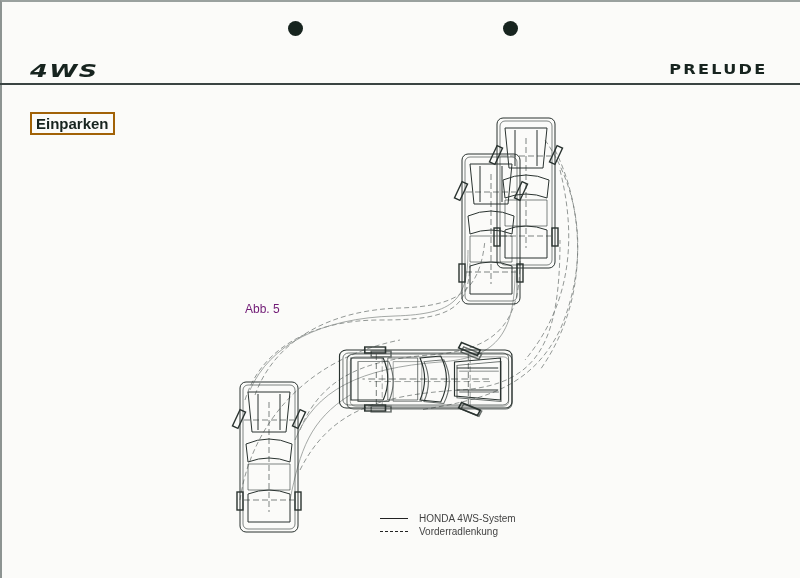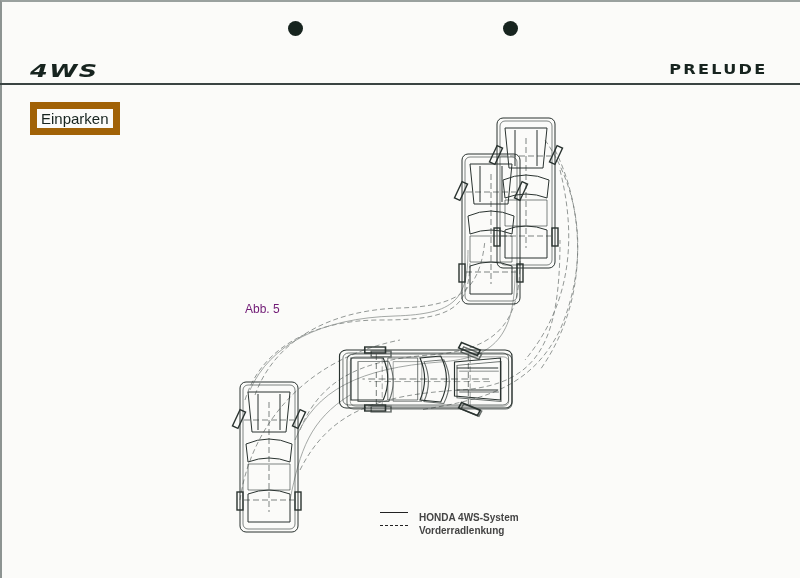--- a/index.html
+++ b/index.html
@@ -21,29 +21,29 @@
   .header-logo {
     position: absolute; top: 61px; font-weight: bold; font-style: italic;
     letter-spacing: 1px; color: #17241f;
   }
   .logo-4ws { left: 30px; font-size: 17px; transform: scaleX(1.5); transform-origin: left; font-family: "DejaVu Sans", sans-serif; }
   .logo-prelude { right: 32px; font-size: 14px; letter-spacing: 2px; font-family: "DejaVu Sans", sans-serif; font-style: normal; transform: scaleX(1.15); transform-origin: right; }
   .header-rule {
     position: absolute; left: 0; top: 83px; width: 800px; height: 2px; background: #3a4442;
   }
   .section-title {
-    position: absolute; left: 30px; top: 102px;
-    border: 7px solid #a16207; padding: 1px 4px;
-    font-size: 15px; font-weight: normal; color: #17241f;
+    position: absolute; left: 30px; top: 112px;
+    border: 2px solid #a16207; padding: 1px 4px;
+    font-size: 15px; font-weight: bold; color: #17241f;
   }
   .fig-label {
     position: absolute; left: 245px; top: 302px; font-size: 12px; color: #701a75;
   }
   .legend { position: absolute; left: 380px; top: 512px; font-size: 10px; color: #444; }
-  .legend-row { display: flex; align-items: flex-start; height: 13px; font-weight: bold; }
+  .legend-row { display: flex; align-items: center; height: 13px; }
   .legend-swatch { width: 28px; margin-right: 11px; border-top: 1.5px solid #222; }
   .legend-swatch.dashed { border-top-style: dashed; }
   svg.diagram { position: absolute; left: 0; top: 0; }
 </style>
 </head>
 <body>
 
 <div class="page-frame"></div>
 
 <div class="punch-hole" style="left:288px; top:21px;"></div>

